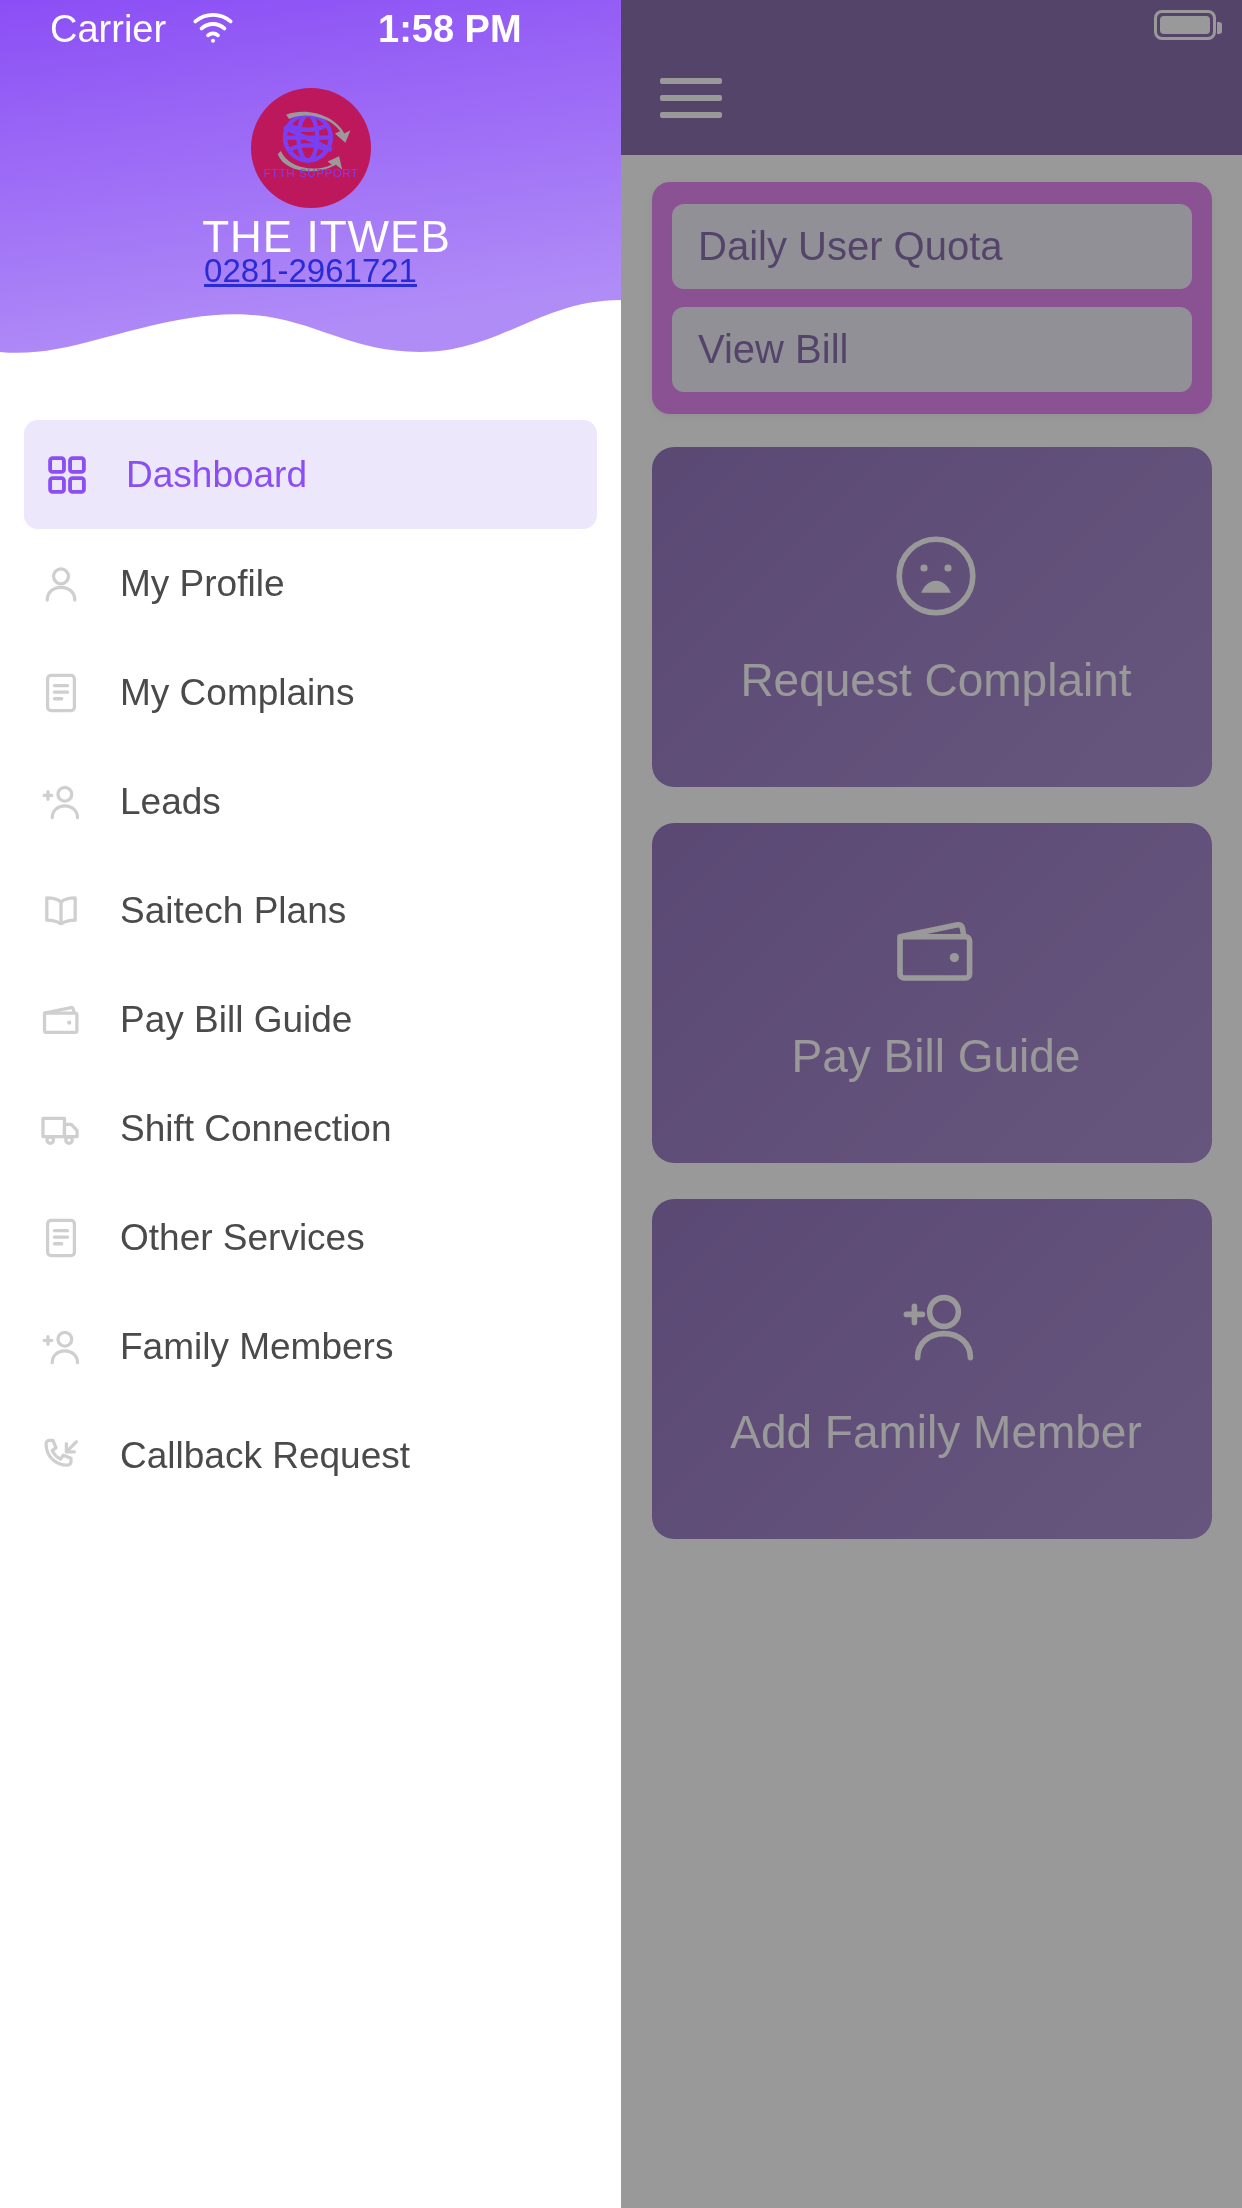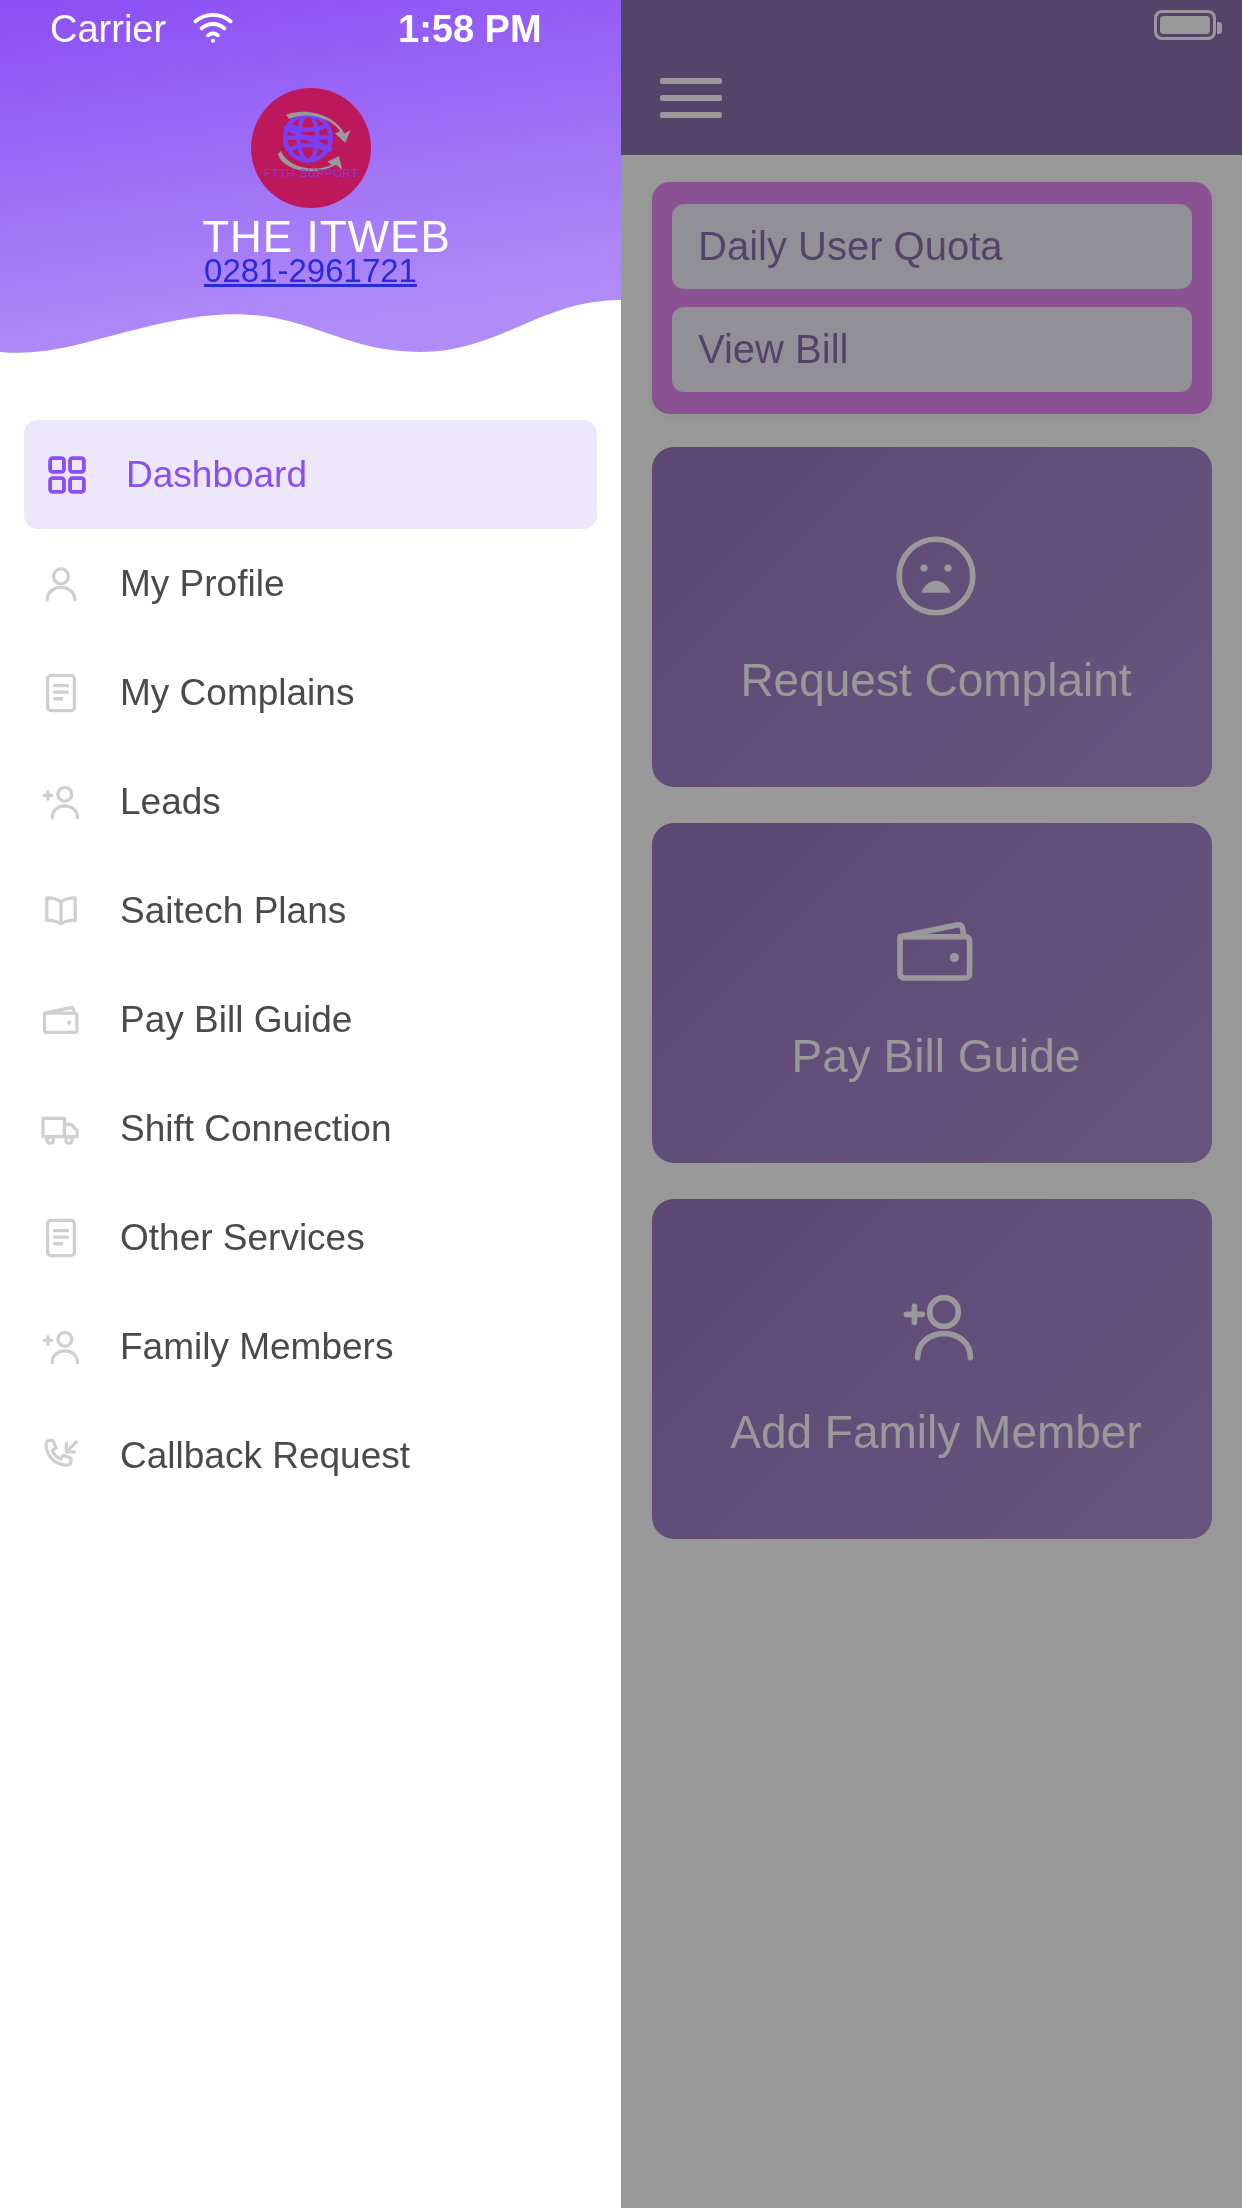--- a/index.html
+++ b/index.html
@@ -139,21 +139,21 @@
 
   
   #status-left {
     position:absolute; left:22px; top:8px;
     display:flex; align-items:center; gap:25px;
     z-index:9;
     margin-left:28px;
   }
   #carrier-label { font-size:38px; color:#ffffff; }
   #clock {
-    position:absolute; left:398px; top:8px;
+    position:absolute; left:378px; top:8px;
     font-size:38px; color:#ffffff; font-weight:bold;
     z-index:9;
   }
 </style>
 </head>
 <body>
 
 <div id="bg-screen">
 
   <div id="bg-appbar"></div>

